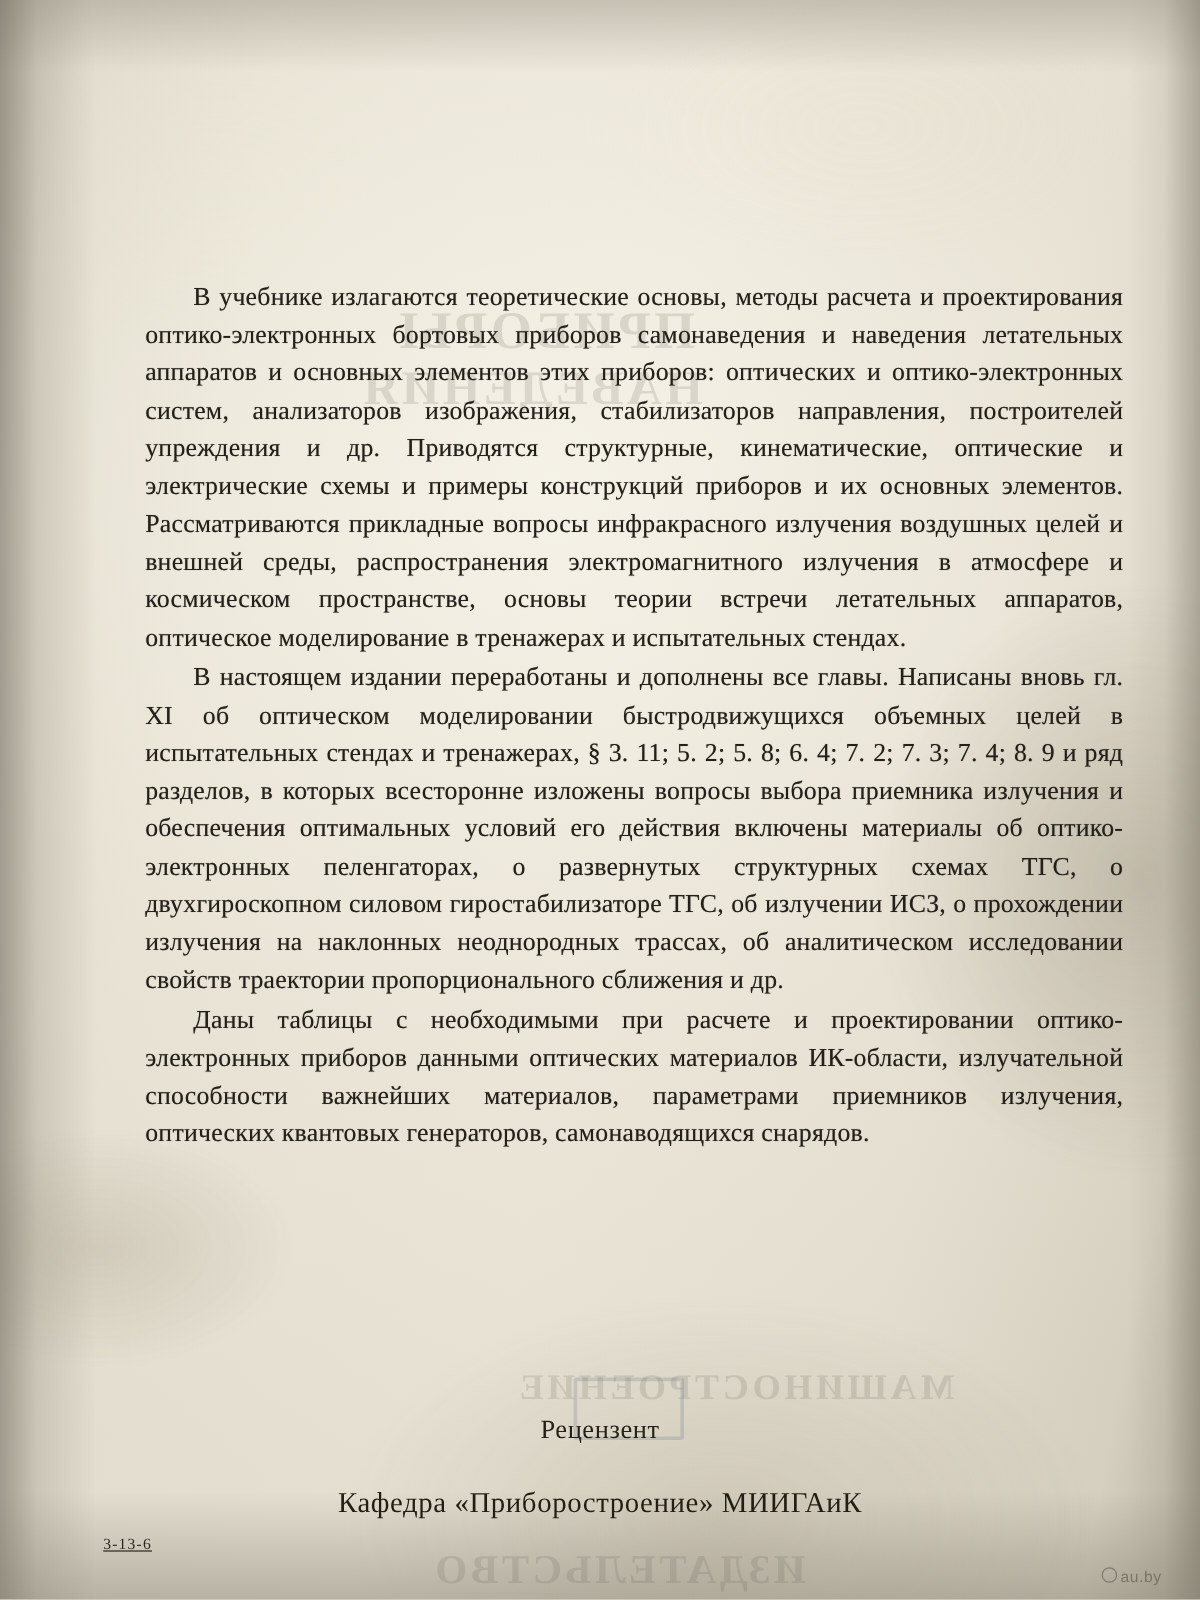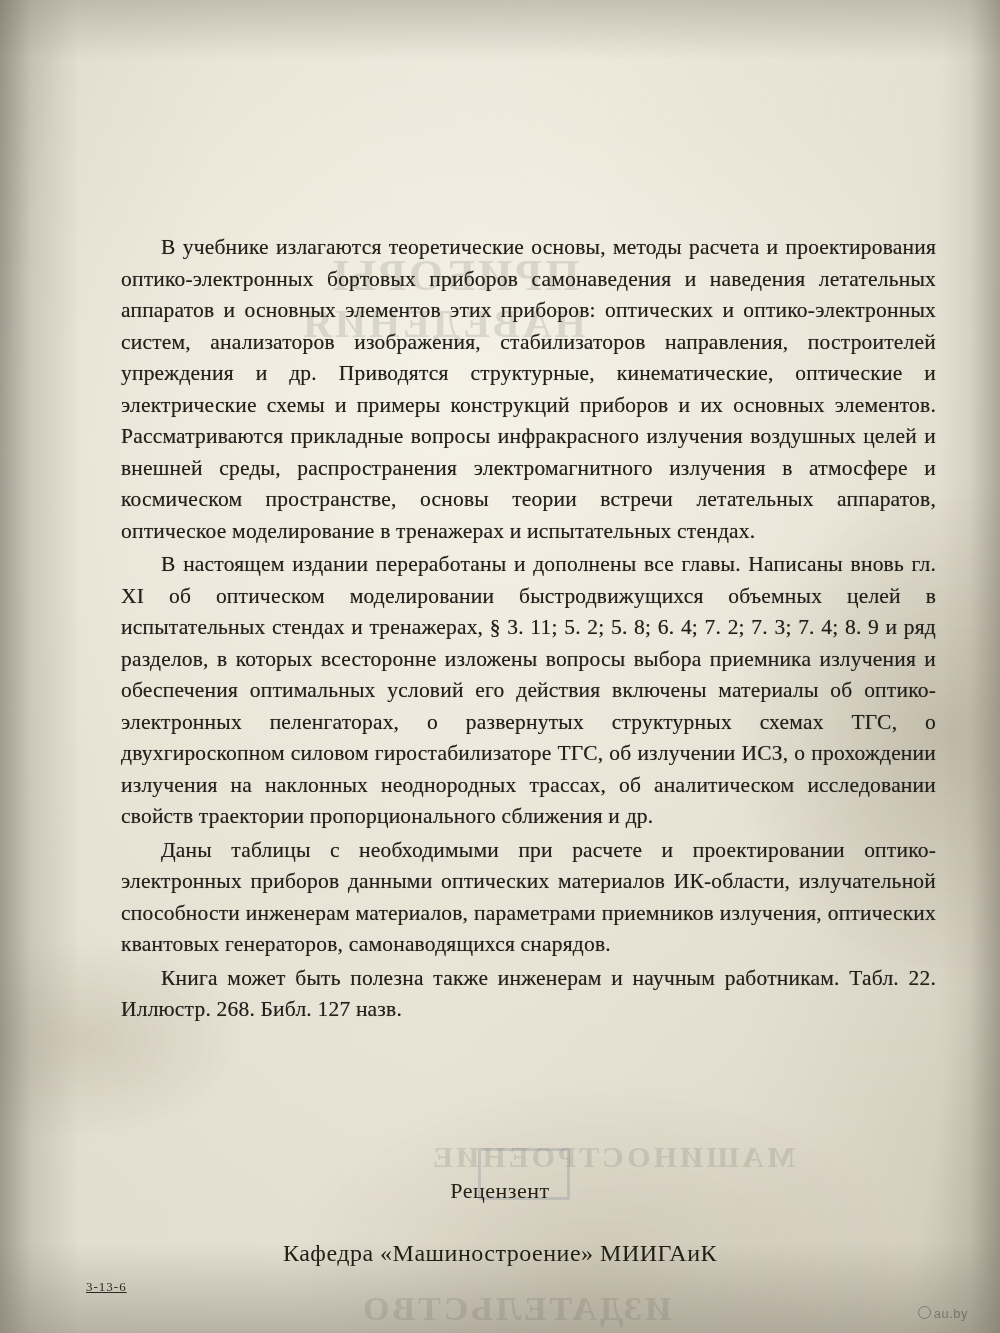--- a/index.html
+++ b/index.html
@@ -198,27 +198,26 @@
   <div class="bleed bleed-2">НАВЕДЕНИЯ</div>
   <div class="bleed-stamp"></div>
   <div class="bleed bleed-3">МАШИНОСТРОЕНИЕ</div>
   <div class="bleed bleed-4">ИЗДАТЕЛЬСТВО</div>
 
   <div class="content">
 
 
     <p class="body-para">В учебнике излагаются теоретические основы, методы расчета и проектирования оптико-электронных бортовых приборов самонаведения и наведения летательных аппаратов и основных элементов этих приборов: оптических и оптико-электронных систем, анализаторов изображения, стабилизаторов направления, построителей упреждения и др. Приводятся структурные, кинематические, оптические и электрические схемы и примеры конструкций приборов и их основных элементов. Рассматриваются прикладные вопросы инфракрасного излучения воздушных целей и внешней среды, распространения электромагнитного излучения в атмосфере и космическом пространстве, основы теории встречи летательных аппаратов, оптическое моделирование в тренажерах и испытательных стендах.</p>
     <p class="body-para">В настоящем издании переработаны и дополнены все главы. Написаны вновь гл. XI об оптическом моделировании быстродвижущихся объемных целей в испытательных стендах и тренажерах, § 3. 11; 5. 2; 5. 8; 6. 4; 7. 2; 7. 3; 7. 4; 8. 9 и ряд разделов, в которых всесторонне изложены вопросы выбора приемника излучения и обеспечения оптимальных условий его действия включены материалы об оптико-электронных пеленгаторах, о развернутых структурных схемах ТГС, о двухгироскопном силовом гиростабилизаторе ТГС, об излучении ИСЗ, о прохождении излучения на наклонных неоднородных трассах, об аналитическом исследовании свойств траектории пропорционального сближения и др.</p>
-    <p class="body-para">Даны таблицы с необходимыми при расчете и проектировании оптико-электронных приборов данными оптических материалов ИК-области, излучательной способности инженерам материалов, параметрами приемников излучения, оптических квантовых генераторов, самонаводящихся снарядов.</p>
-    <p class="body-para">Книга может быть полезна также инженерам и научным работникам. Табл. 22. Иллюстр. 268. Библ. 127 назв.</p>
+    <p class="body-para">Даны таблицы с необходимыми при расчете и проектировании оптико-электронных приборов данными оптических материалов ИК-области, излучательной способности важнейших материалов, параметрами приемников излучения, оптических квантовых генераторов, самонаводящихся снарядов.</p>
 
   </div>
 
   <div class="rev-block">
     <div class="rev-title">Рецензент</div>
-    <div class="rev-dept">Кафедра «Машиностроение» МИИГАиК</div>
+    <div class="rev-dept">Кафедра «Приборостроение» МИИГАиК</div>
   </div>
 
   <div class="sig">3-13-6</div>
 
   <div class="watermark"><span class="wm-icon"></span><span>au.by</span></div>
 
 </div>
 
 </body></html>

